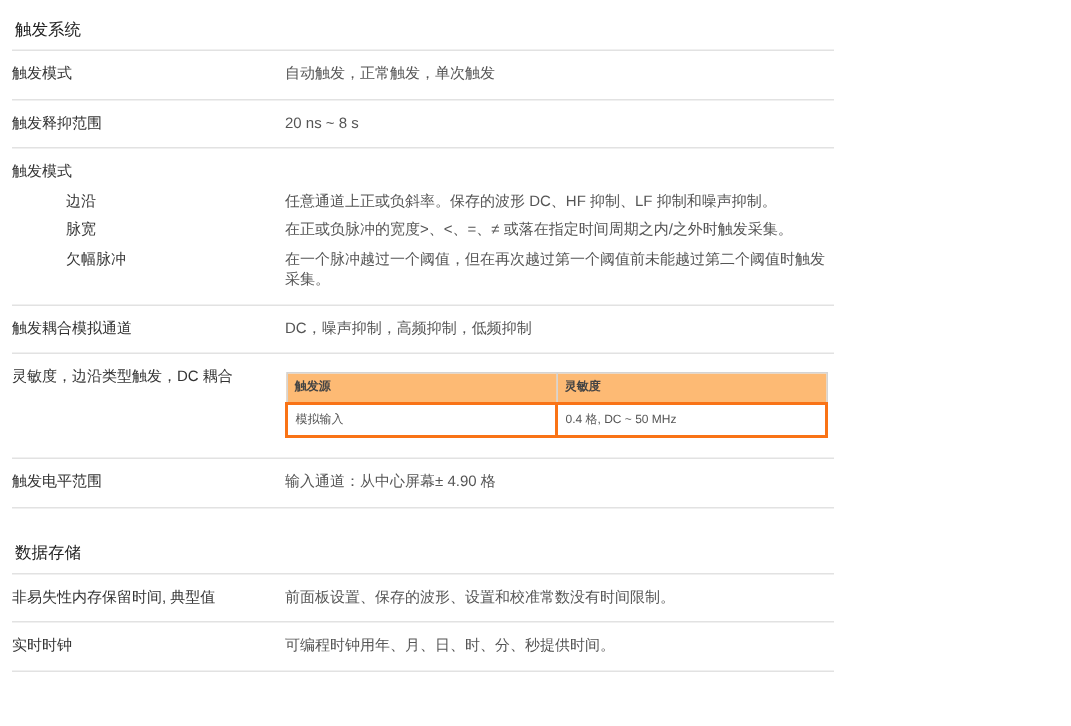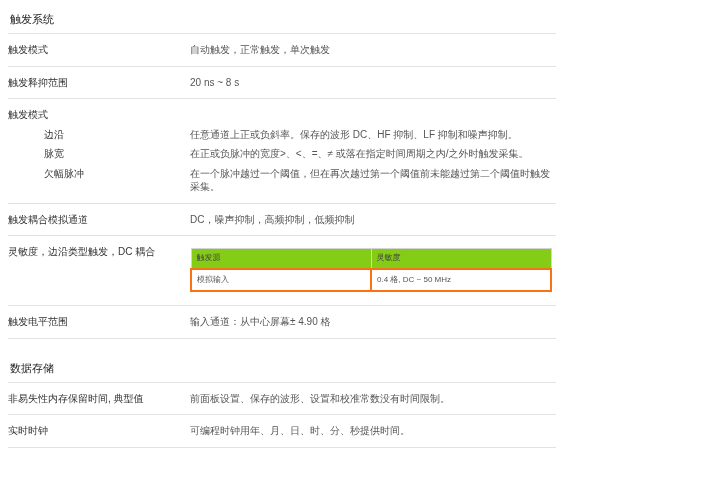--- a/index.html
+++ b/index.html
@@ -70,24 +70,24 @@
   }
   .inner-wrap {
     padding: 3px 0 4px 0;
   }
   table.inner {
     width: 100%;
     border-collapse: collapse;
     table-layout: fixed;
   }
   table.inner th {
-    background: #84cc16;
+    background: #fdba74;
     border: 1px solid #d4d4d4;
     font-size: 8px;
-    font-weight: normal;
+    font-weight: bold;
     color: #444444;
     text-align: left;
     padding: 4px 5px;
   }
   table.inner td {
     border: 2px solid #f97316;
     font-size: 8px;
     color: #555555;
     padding: 5px 5px;
     line-height: 1.3;

